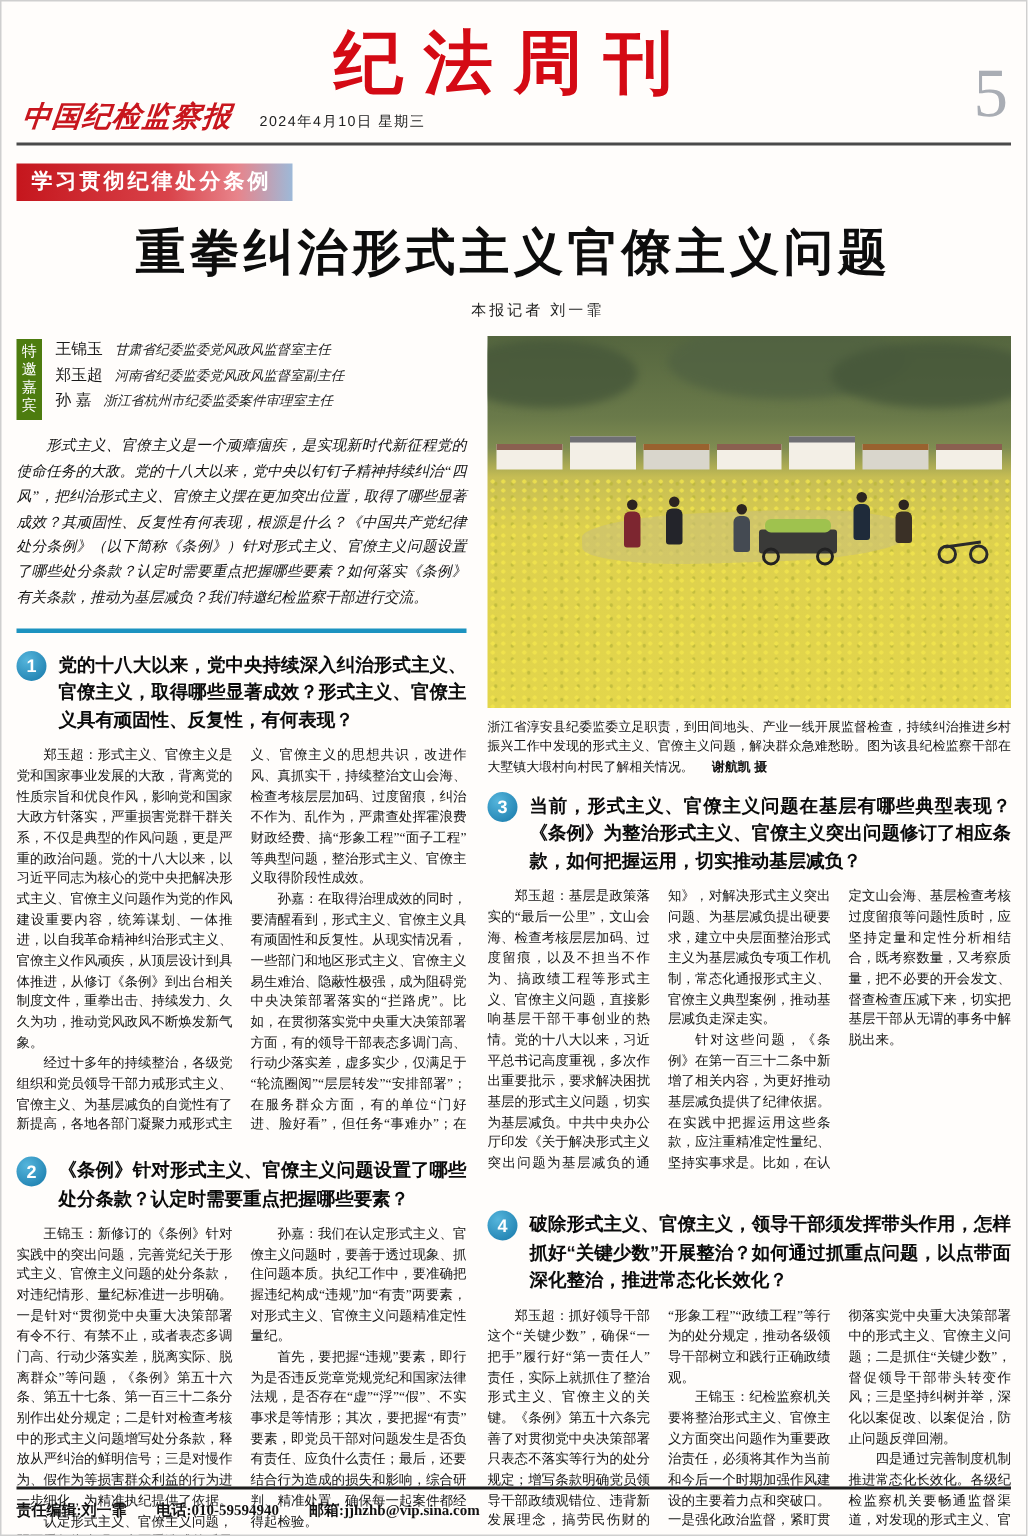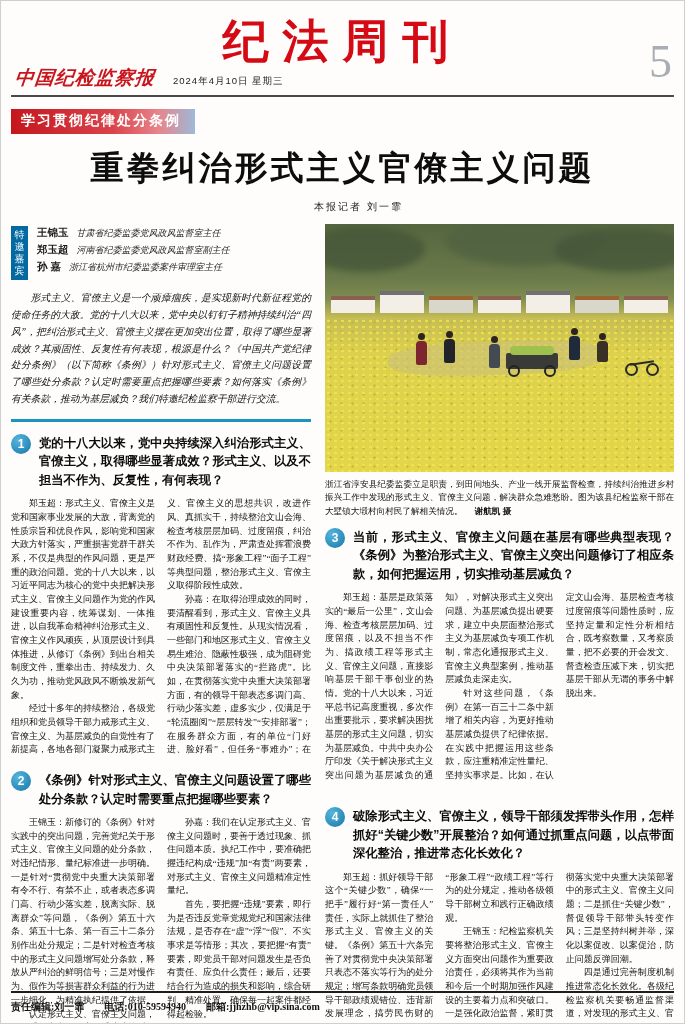--- a/index.html
+++ b/index.html
@@ -55,27 +55,27 @@
     font-family: "Liberation Sans", sans-serif;
     padding-left: 32px;
   }
   
   .content { display: flex; gap: 14px; padding: 0 10px; }
   .col-left { width: 300px; flex: none; }
   .col-right { flex: 1; min-width: 0; }
   
   .guests { display: flex; gap: 9px; margin: 2px 0 10px; align-items: stretch; }
   .guests-label {
-    width: 17px; background: #0369a1; color: #fff;
+    width: 17px; background: #4d7c0f; color: #fff;
     font-size: 10px; line-height: 1.2; text-align: center;
     padding: 3px 3px; word-break: break-all;
     font-family: "Liberation Sans", sans-serif;
   }
   .guest-row { display: flex; gap: 8px; margin-bottom: 3px; align-items: baseline; }
-  .guest-name { font-weight: 700; font-size: 10.5px; white-space: nowrap; font-family: "Liberation Sans", sans-serif; }
+  .guest-name { font-weight: 400; font-size: 10.5px; white-space: nowrap; font-family: "Liberation Sans", sans-serif; }
   .guest-title { font-size: 9px; font-style: italic; color: #222; white-space: nowrap; }
   
   .intro {
     font-size: 9.8px; line-height: 1.72; font-style: italic; color: #111;
     text-align: justify; text-indent: 2em;
     padding-bottom: 11px; border-bottom: 3px solid #1d93c0; margin-bottom: 12px;
   }
   
   .qhead { display: flex; gap: 8px; align-items: flex-start; margin: 4px 0 8px; }
   .qnum {
@@ -191,21 +191,21 @@
             <span class="guest-name">孙  嘉</span>
             <span class="guest-title">浙江省杭州市纪委监委案件审理室主任</span>
           </div>
         </div>
       </div>
 
       <div class="intro">形式主义、官僚主义是一个顽瘴痼疾，是实现新时代新征程党的使命任务的大敌。党的十八大以来，党中央以钉钉子精神持续纠治“四风”，把纠治形式主义、官僚主义摆在更加突出位置，取得了哪些显著成效？其顽固性、反复性有何表现，根源是什么？《中国共产党纪律处分条例》（以下简称《条例》）针对形式主义、官僚主义问题设置了哪些处分条款？认定时需要重点把握哪些要素？如何落实《条例》有关条款，推动为基层减负？我们特邀纪检监察干部进行交流。</div>
 
       <div class="qhead">
         <div class="qnum">1</div>
-        <div class="qtext">党的十八大以来，党中央持续深入纠治形式主义、官僚主义，取得哪些显著成效？形式主义、以及不担当不作为、反复性，有何表现？</div>
+        <div class="qtext">党的十八大以来，党中央持续深入纠治形式主义、官僚主义，取得哪些显著成效？形式主义、官僚主义具有顽固性、反复性，有何表现？</div>
       </div>
       <div id="q1-text" class="body-cols cols2">
           <p>郑玉超：形式主义、官僚主义是党和国家事业发展的大敌，背离党的性质宗旨和优良作风，影响党和国家大政方针落实，严重损害党群干群关系，不仅是典型的作风问题，更是严重的政治问题。党的十八大以来，以习近平同志为核心的党中央把解决形式主义、官僚主义问题作为党的作风建设重要内容，统筹谋划、一体推进，以自我革命精神纠治形式主义、官僚主义作风顽疾，从顶层设计到具体推进，从修订《条例》到出台相关制度文件，重拳出击、持续发力、久久为功，推动党风政风不断焕发新气象。</p>
           <p>经过十多年的持续整治，各级党组织和党员领导干部力戒形式主义、官僚主义、为基层减负的自觉性有了新提高，各地各部门凝聚力戒形式主义、官僚主义的思想共识，改进作风、真抓实干，持续整治文山会海、检查考核层层加码、过度留痕，纠治不作为、乱作为，严肃查处挥霍浪费财政经费、搞“形象工程”“面子工程”等典型问题，整治形式主义、官僚主义取得阶段性成效。</p>
           <p>孙嘉：在取得治理成效的同时，要清醒看到，形式主义、官僚主义具有顽固性和反复性。从现实情况看，一些部门和地区形式主义、官僚主义易生难治、隐蔽性极强，成为阻碍党中央决策部署落实的“拦路虎”。比如，在贯彻落实党中央重大决策部署方面，有的领导干部表态多调门高、行动少落实差，虚多实少，仅满足于“轮流圈阅”“层层转发”“安排部署”；在服务群众方面，有的单位“门好进、脸好看”，但任务“事难办”；在召开会议方面，一些地方会议层层重复开，一个接一个，干部疲于应付；在文件交办方面，有的地方发文机械照搬照抄，出台制度规定“依葫芦画瓢”；在调查研究方面，有的干部走马观花、蜻蜓点水、不求甚解，重“痕”不重“绩”，少数干部推诿扯皮、慵懒散拖，表现为不作为、乱作为、慢作为、假作为。</p>
         </div>
 
       <div class="qhead mt">
         <div class="qnum">2</div>
         <div class="qtext">《条例》针对形式主义、官僚主义问题设置了哪些处分条款？认定时需要重点把握哪些要素？</div>

